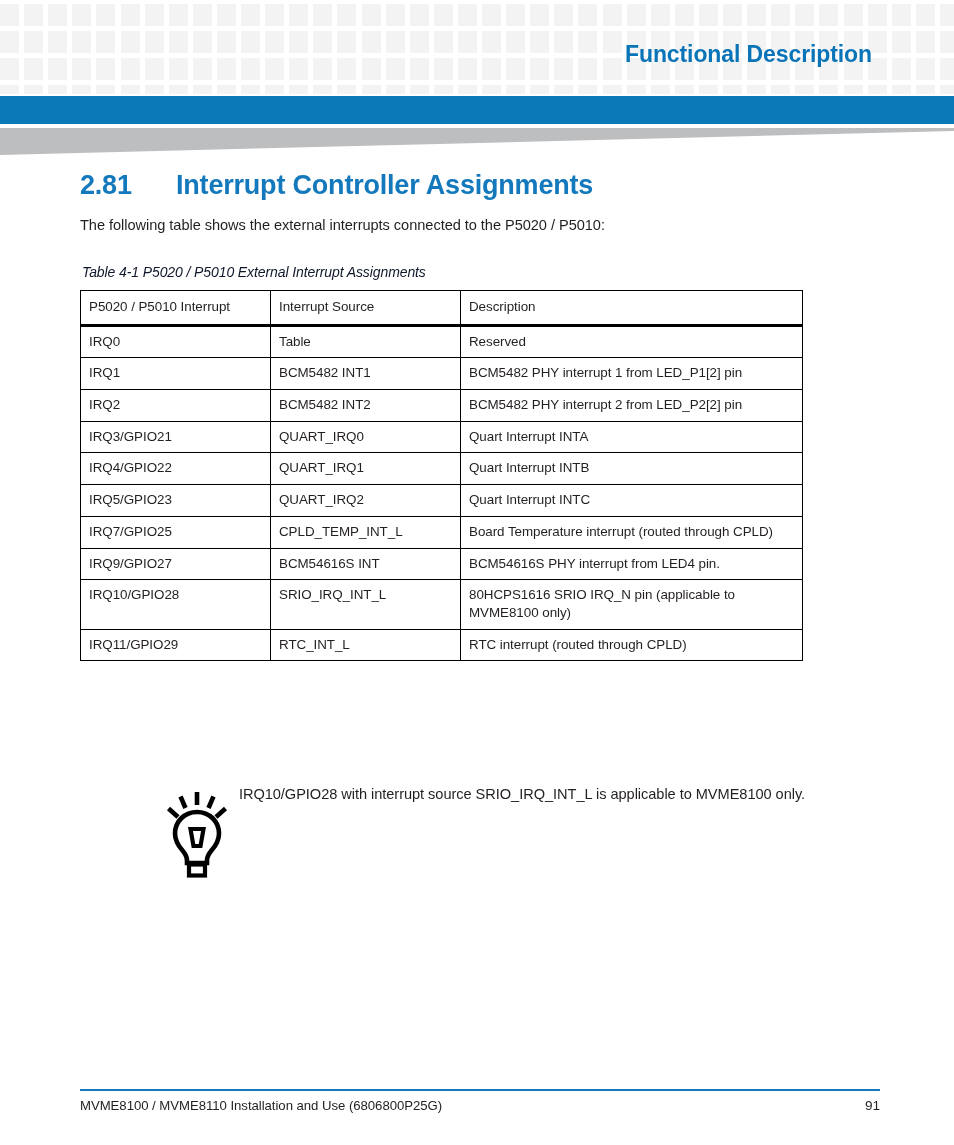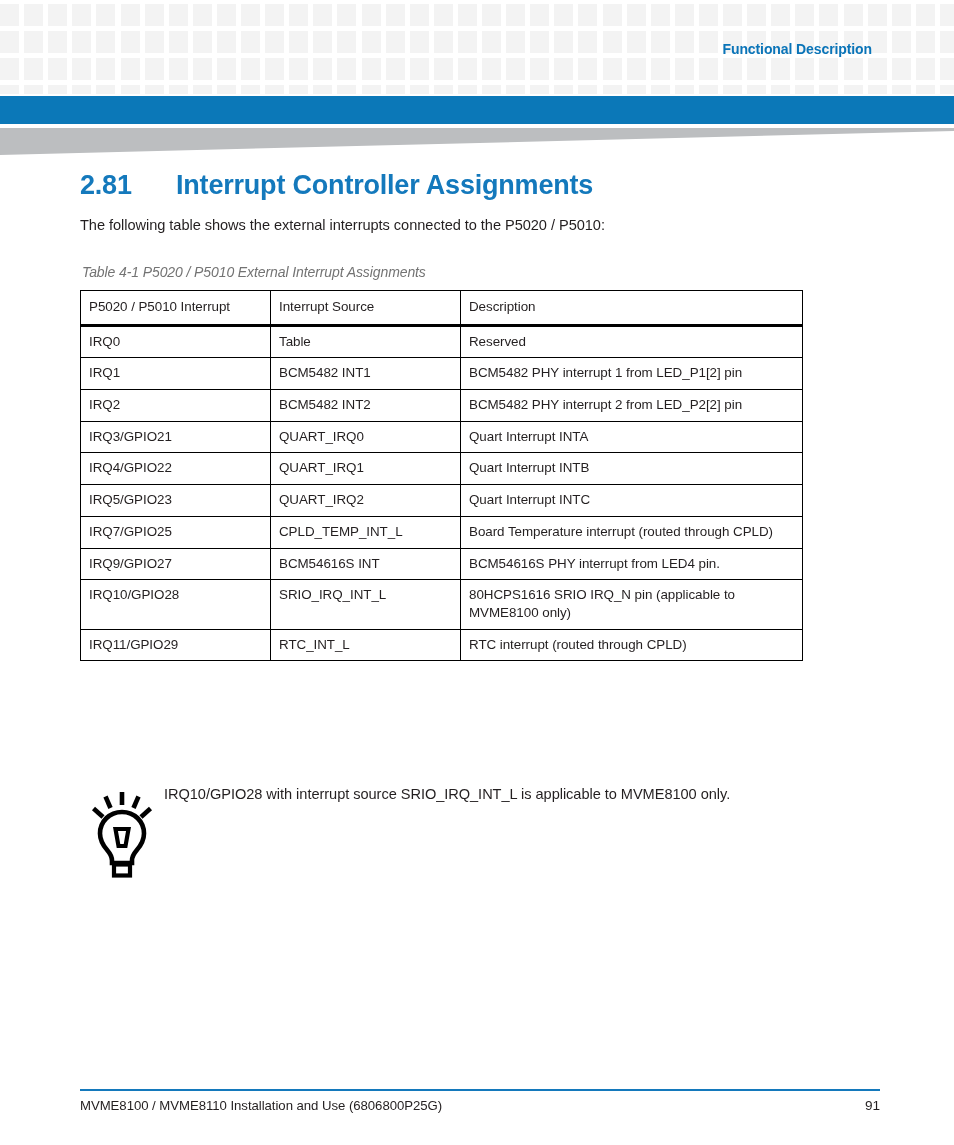--- a/index.html
+++ b/index.html
@@ -42,21 +42,21 @@
     display: block;
     width: 19px;
     height: 22px;
     background: #f3f3f3;
   }
 
   .header-title {
     position: absolute;
     right: 82px;
     top: 41px;
-    font-size: 14px;
+    font-size: 23px;
     font-weight: bold;
     color: #0a74b8;
     letter-spacing: -0.1px;
     white-space: nowrap;
     z-index: 5;
   }
 
   .blue-bar {
     position: absolute;
     left: 0;
@@ -98,21 +98,21 @@
   .intro-text {
     font-size: 14.6px;
     color: #231f20;
     margin: 0 0 31px 0;
     letter-spacing: -0.05px;
   }
 
   .table-caption {
     font-size: 14px;
     font-style: italic;
-    color: #737373;
+    color: #0f172a;
     margin: 17px 0 10px 2px;
     letter-spacing: -0.1px;
   }
 
   
   table.irq-table {
     border-collapse: collapse;
     width: 722px;
     table-layout: fixed;
     font-size: 13.4px;
@@ -142,20 +142,21 @@
   }
 
   
   .note {
     position: absolute;
     left: 80px;
     top: 782px;
     width: 800px;
     display: flex;
     align-items: flex-start;
+    justify-content: center;
   }
   .note-icon {
     width: 84px;
     flex: 0 0 84px;
     padding-top: 8px;
     display: flex;
     justify-content: center;
   }
   .note-text {
     font-size: 14.6px;

